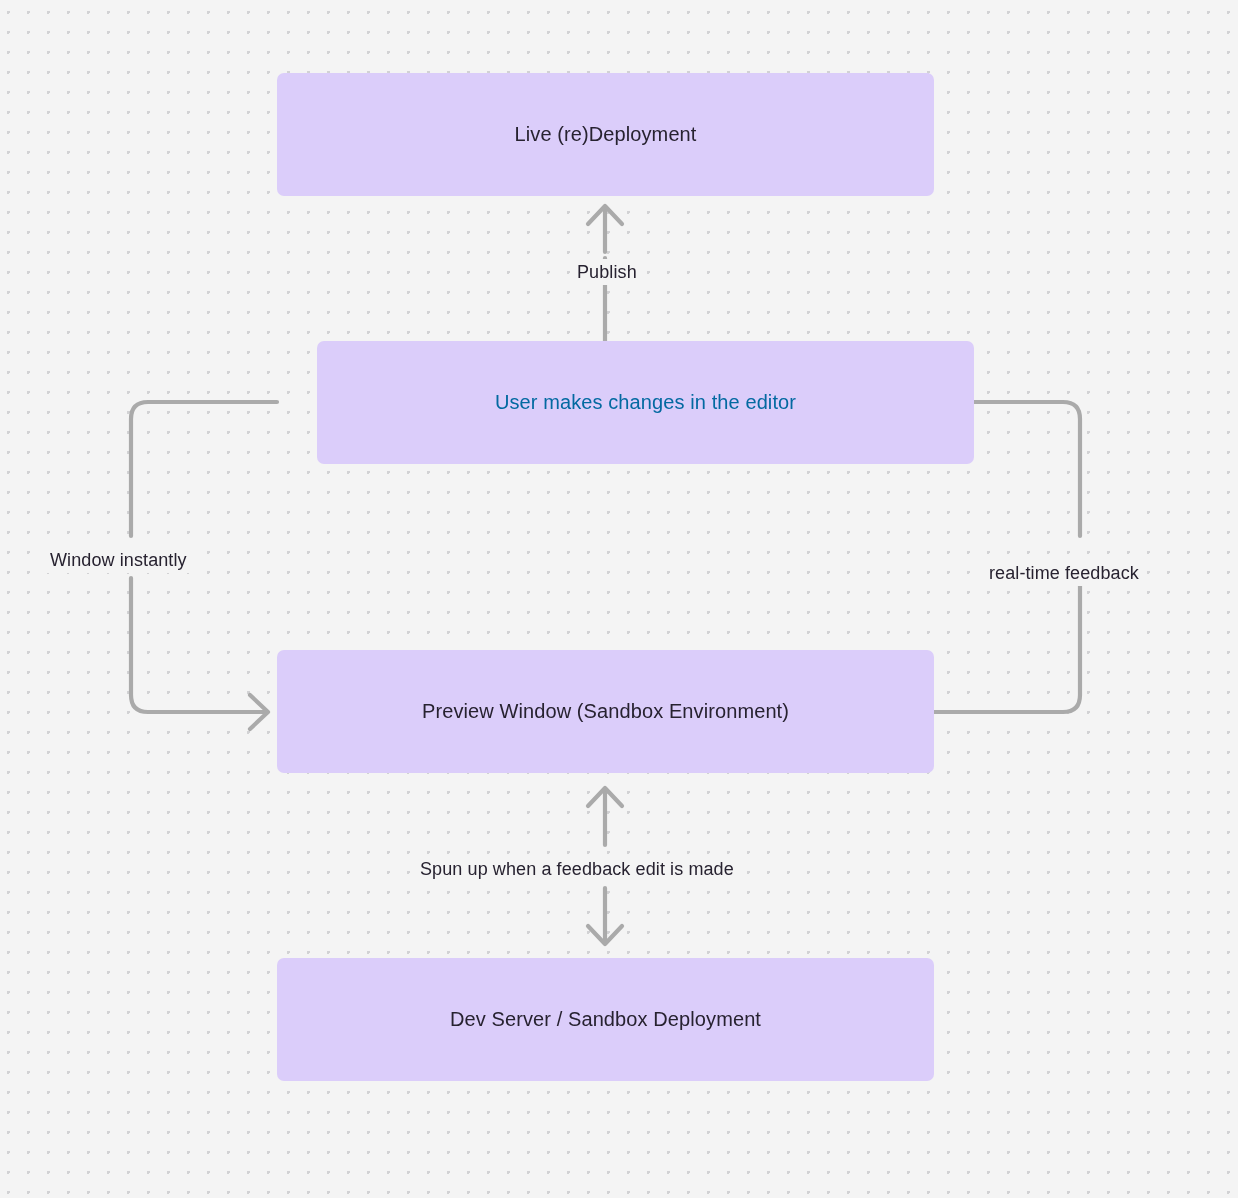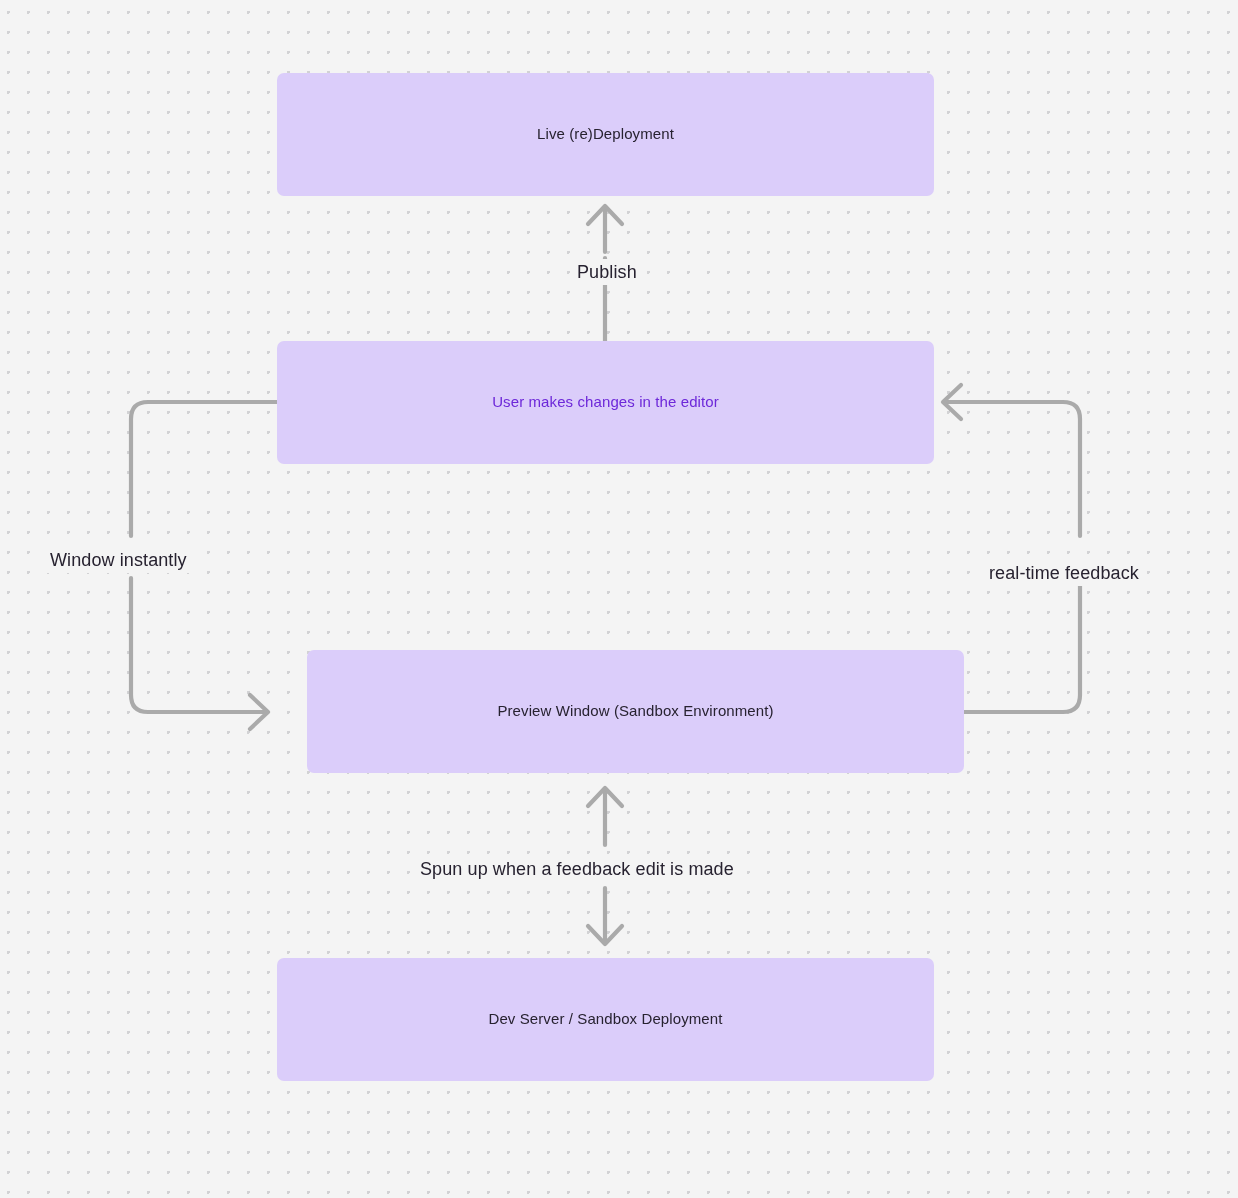--- a/index.html
+++ b/index.html
@@ -28,21 +28,21 @@
 
   
   .node {
     position: absolute;
     background: #dbcdfa;
     border-radius: 7px;
     display: flex;
     align-items: center;
     justify-content: center;
     color: #272230;
-    font-size: 15px;
+    font-size: 20px;
     font-weight: 400;
     letter-spacing: 0.1px;
     text-align: center;
     line-height: 1.25;
     padding: 0 18px;
   }
 
   #node-live      { left: 277px; top: 73px;  width: 657px; height: 123px; }
   #node-user      { left: 277px; top: 341px; width: 657px; height: 123px; }
   #node-preview   { left: 277px; top: 650px; width: 657px; height: 123px; }
@@ -110,25 +110,25 @@
       <path class="wire" d="M 588 806 L 605 788 L 622 806" stroke="#aaaaaa"></path>
       <path class="wire" d="M 605 888 L 605 943" stroke="#aaaaaa"></path>
       <path class="wire" d="M 588 926 L 605 944 L 622 926" stroke="#aaaaaa"></path>
     </g>
   </svg>
 
   <div class="node" id="node-live" style="background: rgb(219, 205, 250); color: rgb(39, 34, 48);">
     <span>Live (re)Deployment</span>
   </div>
 
-  <div class="node" id="node-user" style="background: rgb(219, 205, 250); color: #6d28d9;">
+  <div class="node" id="node-user" style="background: rgb(219, 205, 250); color: #0369a1; margin-left: 40px;">
     <span>User makes changes in the editor</span>
   </div>
 
-  <div class="node" id="node-preview" style="background: rgb(219, 205, 250); color: rgb(39, 34, 48); margin-left: 30px;">
+  <div class="node" id="node-preview" style="background: rgb(219, 205, 250); color: rgb(39, 34, 48);">
     <span>Preview Window (Sandbox Environment)</span>
   </div>
 
   <div class="node" id="node-devserver" style="background: rgb(219, 205, 250); color: rgb(39, 34, 48);">
     <span>Dev Server / Sandbox Deployment</span>
   </div>
 
   <div class="edge-label" id="label-publish" style="background: rgb(244, 244, 244); color: rgb(39, 34, 48);">Publish</div>
 
   <div class="edge-label" id="label-updates" style="background: rgb(244, 244, 244); color: rgb(39, 34, 48);">Window instantly</div>

